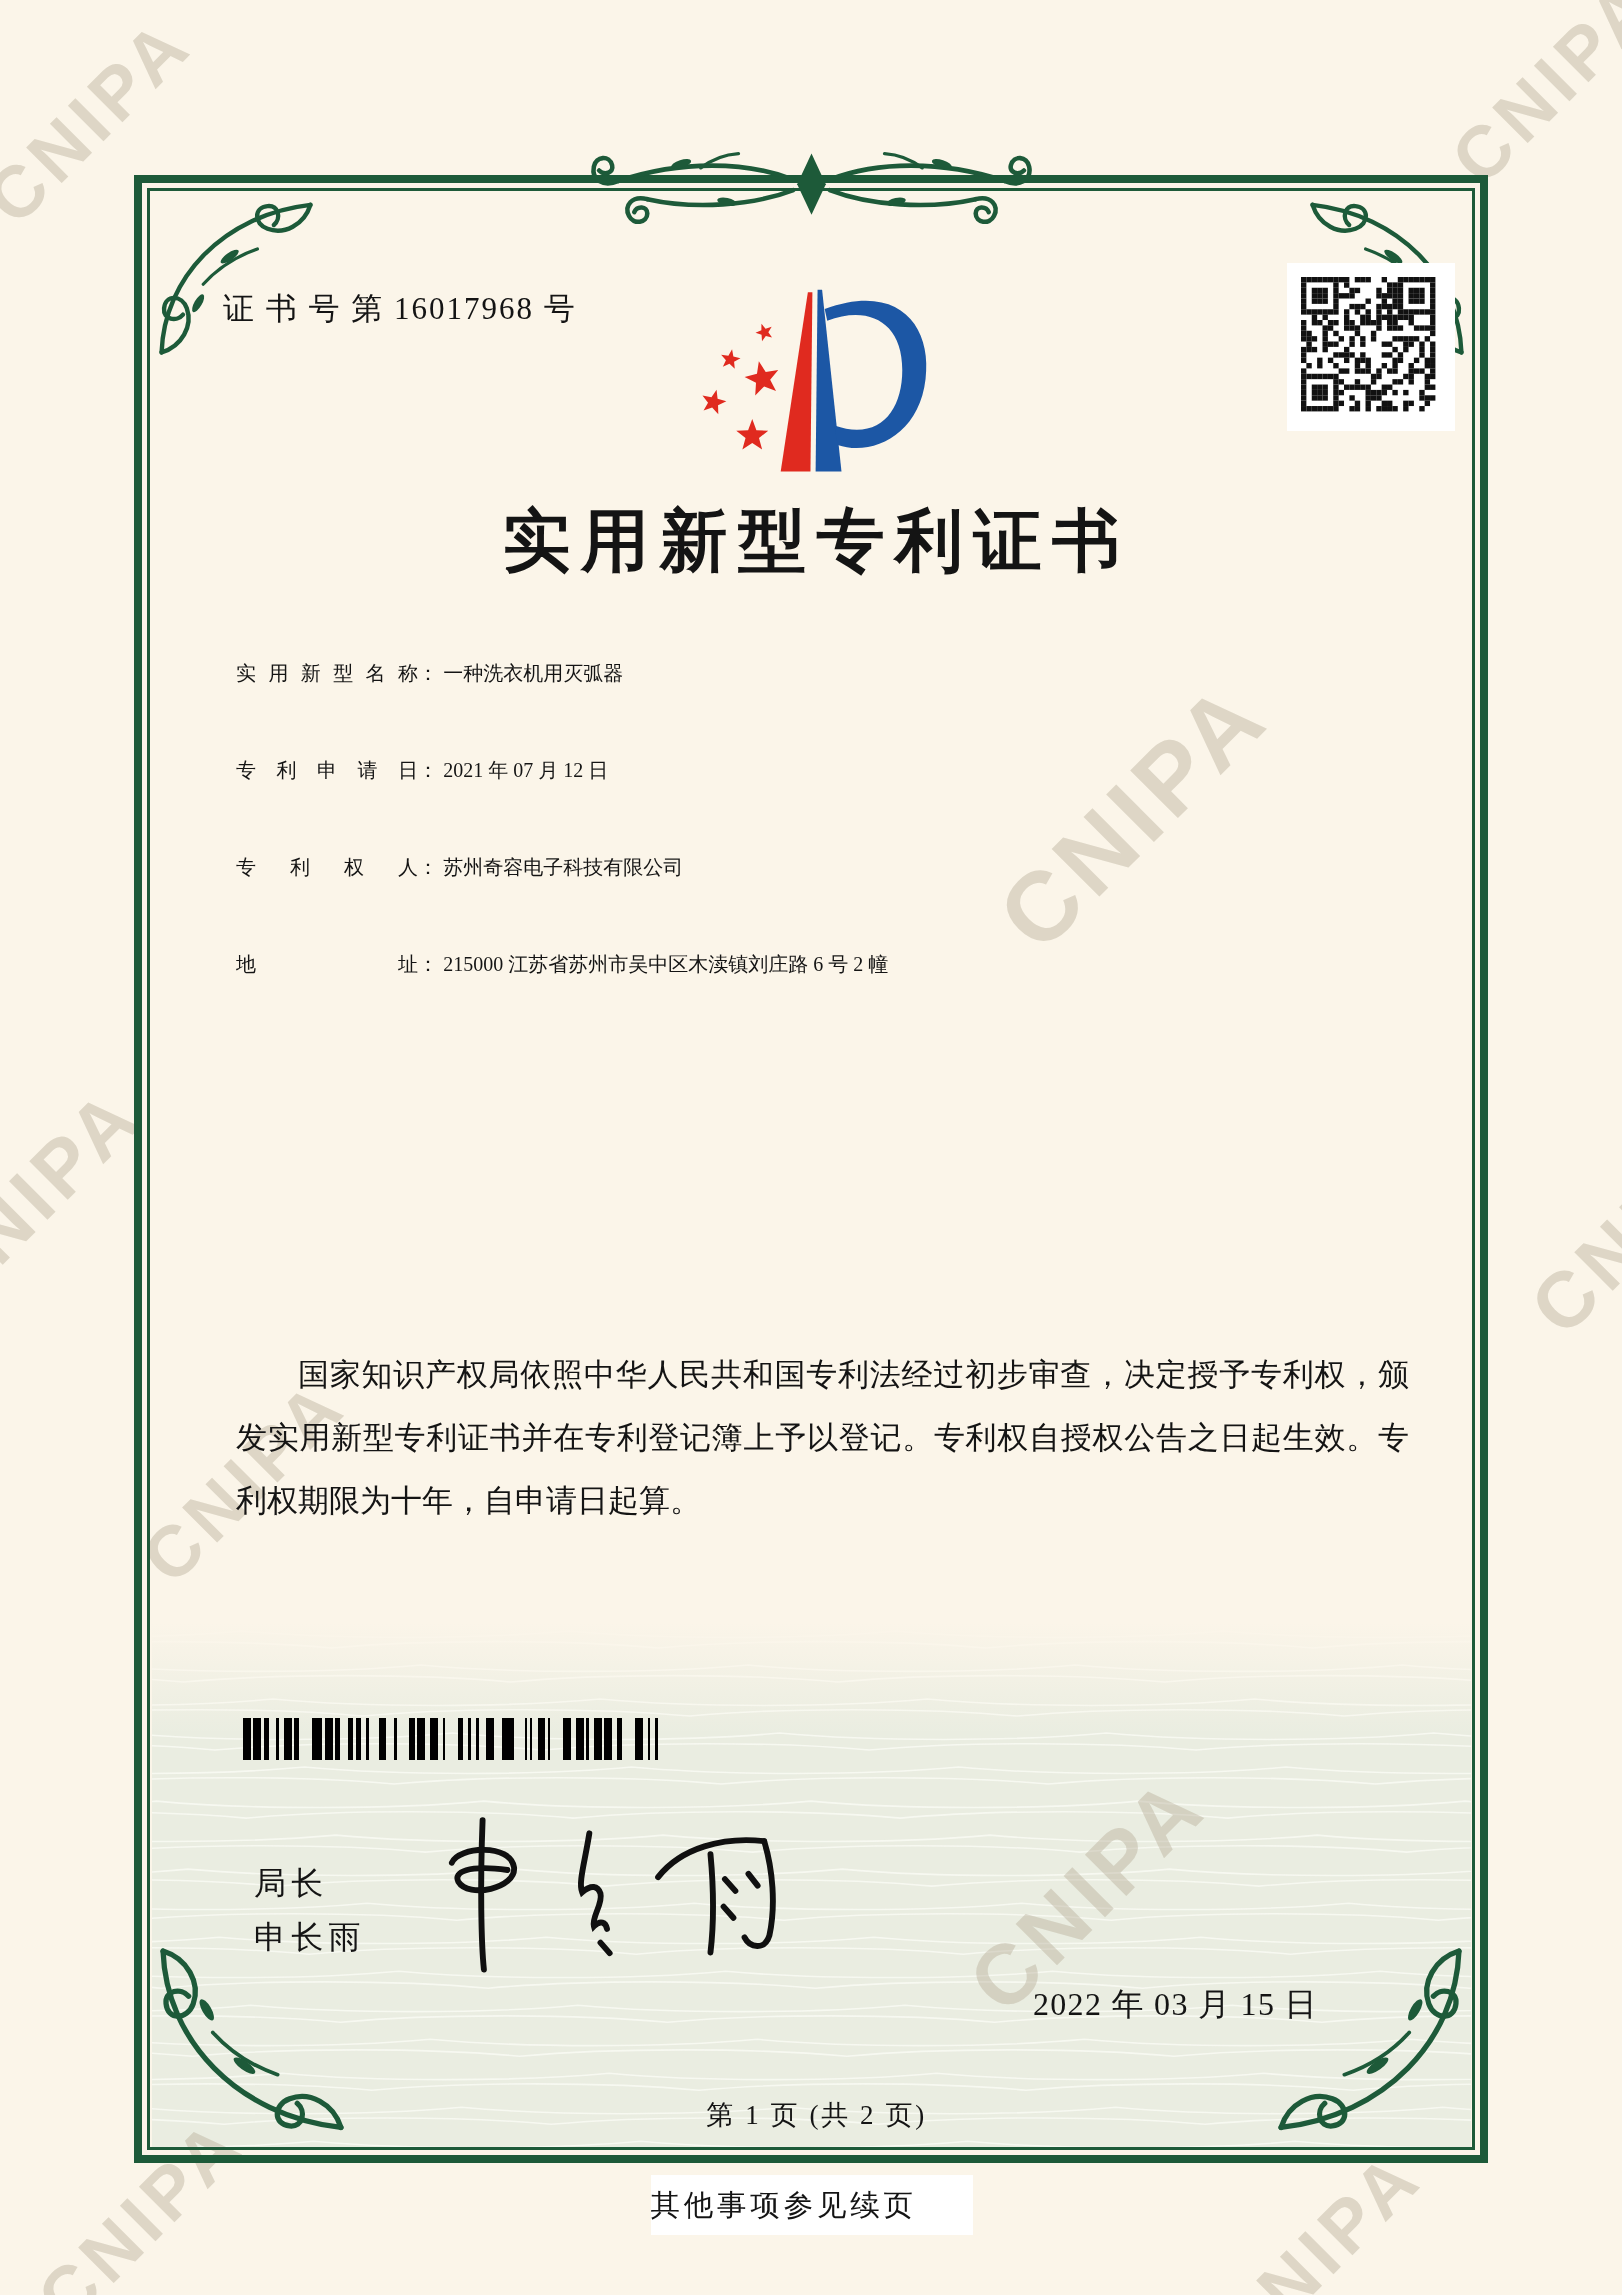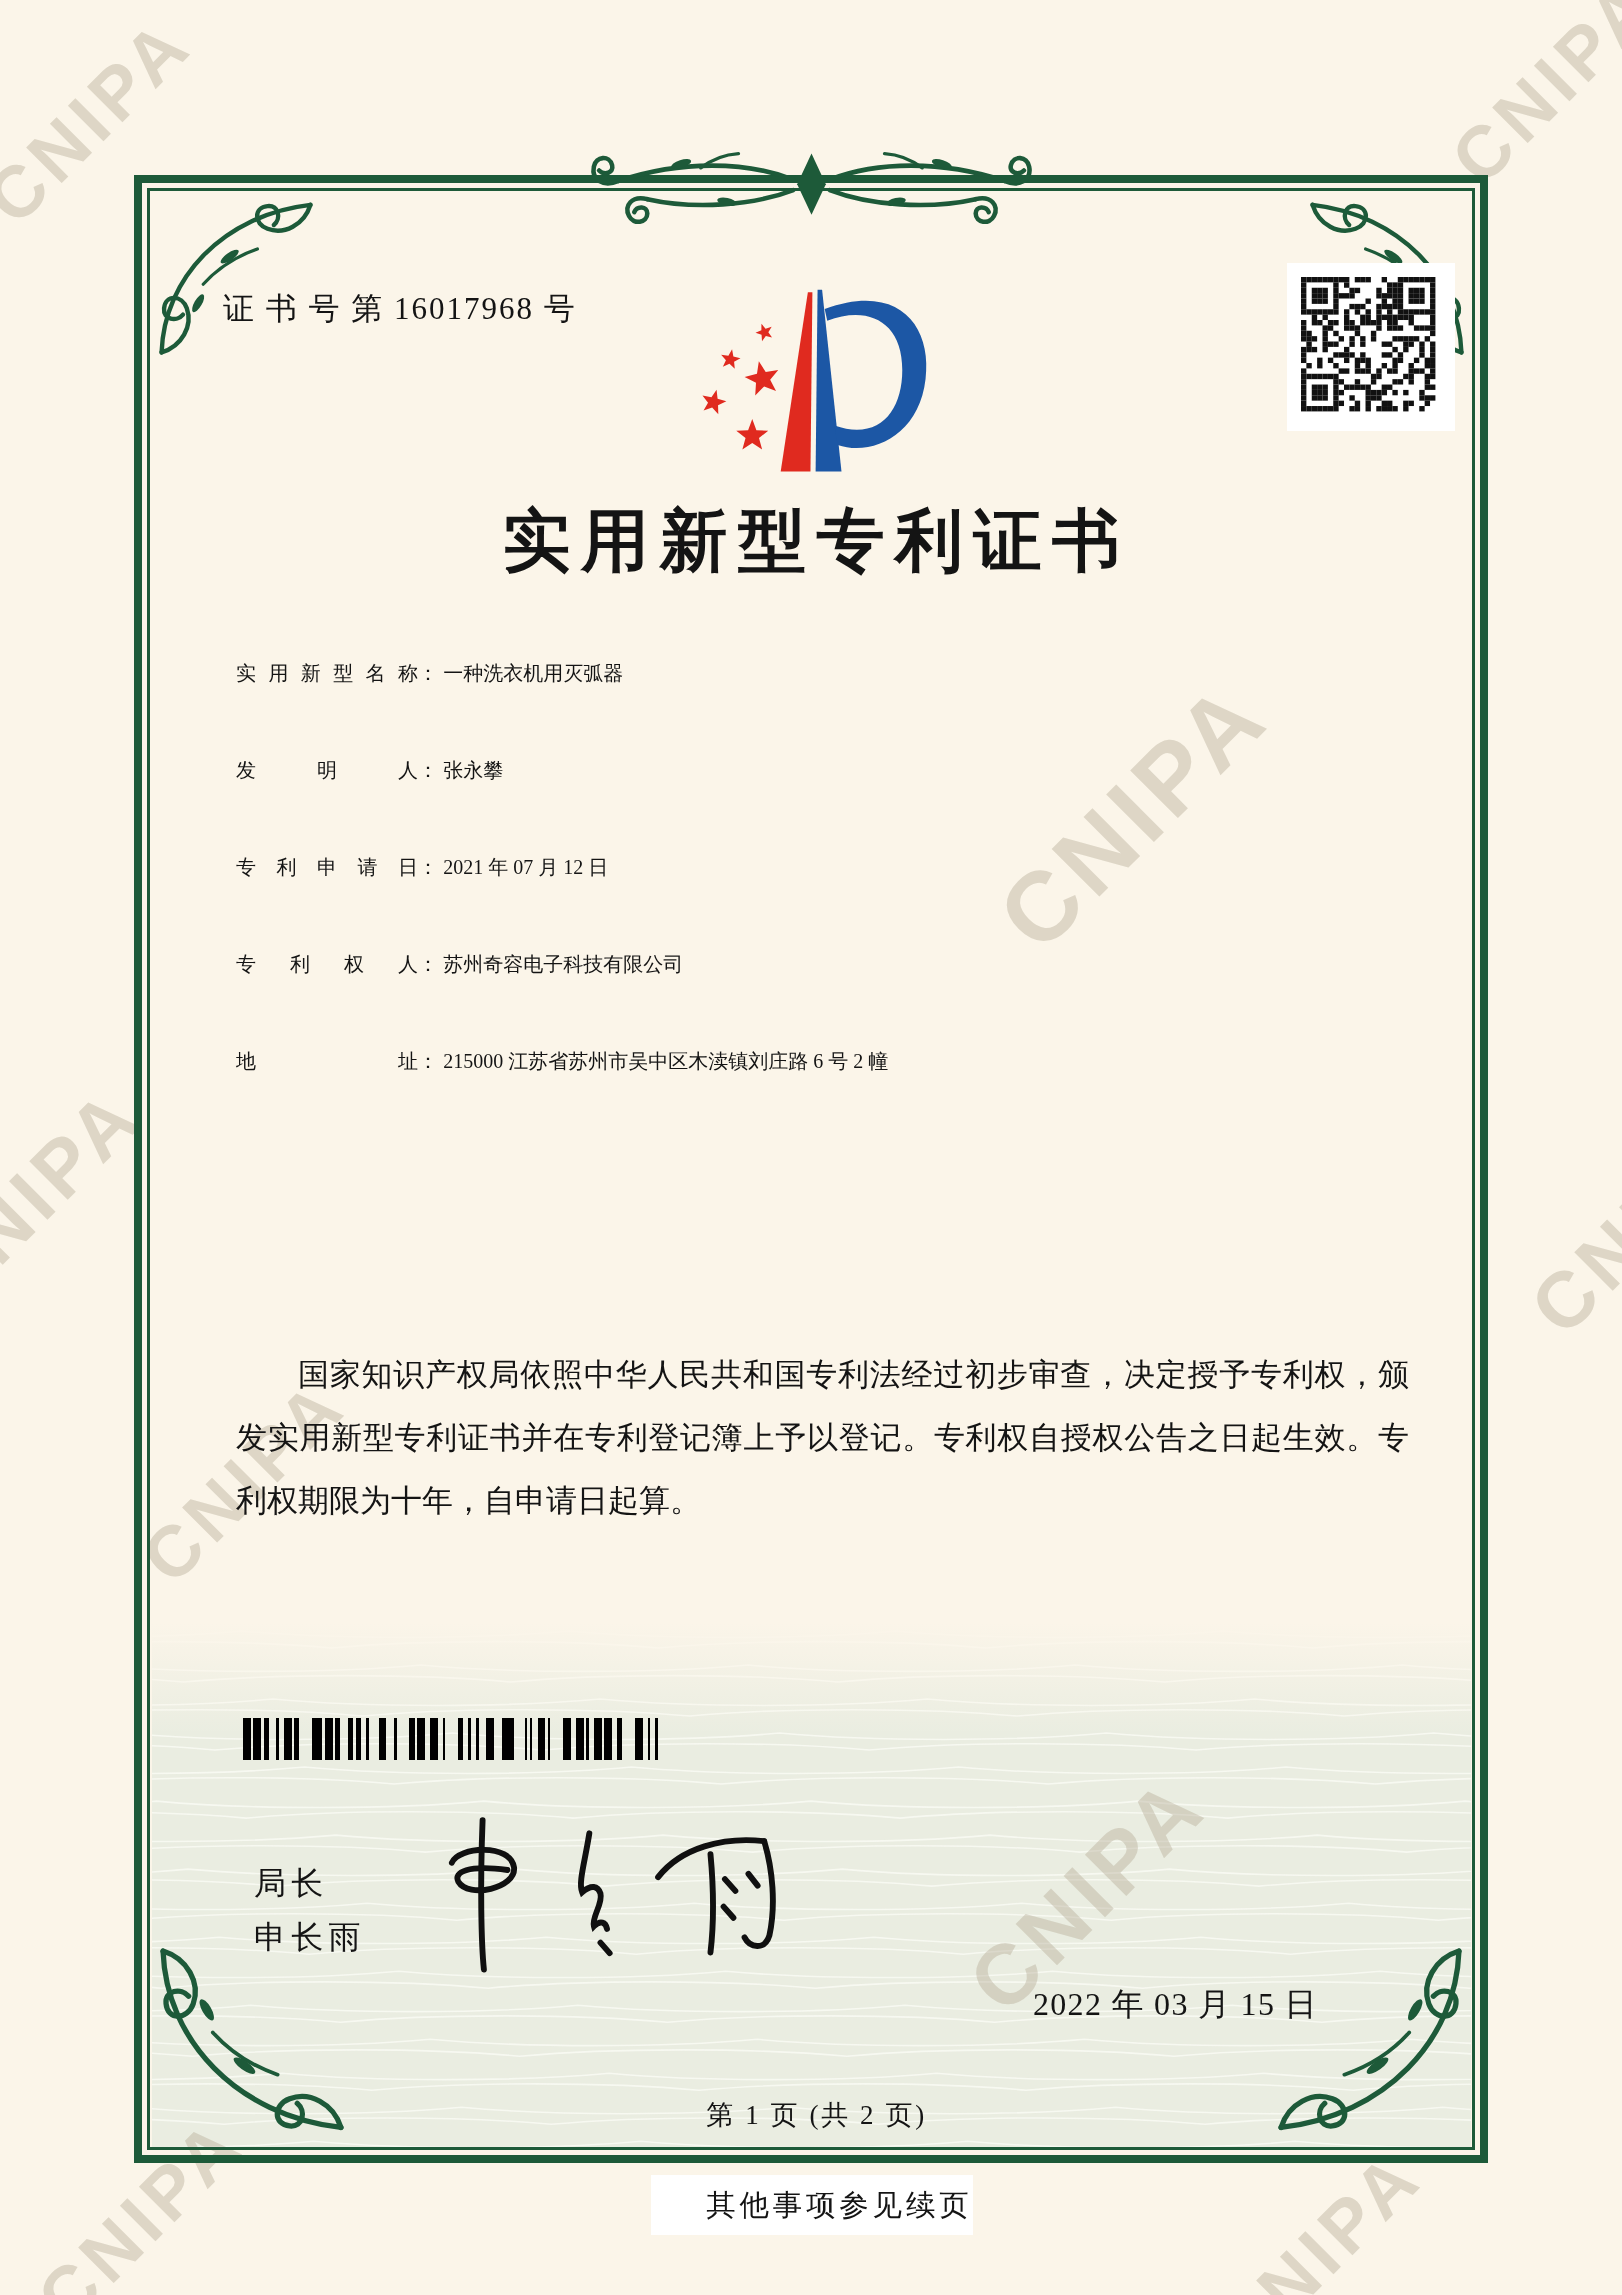--- a/index.html
+++ b/index.html
@@ -33,21 +33,21 @@
   .grant2{position:absolute;left:600px;top:0;}
   .paras{position:absolute;left:226px;top:1343px;width:1173px;font-size:31px;line-height:63px;text-align:justify;}
   .paras p{margin:0;text-indent:62px;}
   .barcode{position:absolute;left:233px;top:1718px;width:419px;height:42px;font-size:0;}
   .barcode span{display:inline-block;height:100%;}
   .signer-title{position:absolute;left:244px;top:1862px;font-size:32px;font-family:Liberation Serif, serif;letter-spacing:5.2px;}
   .signer-name{position:absolute;left:244px;top:1916px;font-size:32px;font-family:"Liberation Sans","DejaVu Sans",sans-serif;letter-spacing:5.2px;}
   .signature{position:absolute;left:432px;top:1807px;}
   .issue-date{position:absolute;left:1023px;top:1983px;font-size:32px;letter-spacing:1.3px;}
   .page-footer{position:absolute;left:0;top:2097px;width:100%;text-align:center;font-size:27px;letter-spacing:2.6px;}
-  .cont-note{position:absolute;left:50%;top:2175px;transform:translateX(-50%);width:322px;height:60px;background:#ffffff;text-align:right;line-height:60px;font-size:29.4px;letter-spacing:3.9px;z-index:6;}
+  .cont-note{position:absolute;left:50%;top:2175px;transform:translateX(-50%);width:322px;height:60px;background:#ffffff;text-align:left;line-height:60px;font-size:29.4px;letter-spacing:3.9px;z-index:6;}
   .green{stroke:#1d5a39;fill:none;stroke-linecap:round;}
 </style>
 </head>
 <body>
 
 <div class="page">
 
   <div class="waves-block">
     <svg id="waves-svg" width="1319" height="525" viewBox="0 0 2016 802">
         <path d="M -500 -14 c 140 -13 360 -13 500 0 c 140 -13 360 -13 500 0 c 140 -13 360 -13 500 0 c 140 -13 360 -13 500 0 c 140 -13 360 -13 500 0 c 140 -13 360 -13 500 0 c 140 -13 360 -13 500 0" fill="none" stroke="#f8f9f3" stroke-width="2.4" opacity="0.9"></path>
@@ -480,23 +480,20 @@
         </svg>
     </div>
 
     <div class="title">实用新型专利证书</div>
 
     <div class="fields">
       <div class="frow">
         <span class="flabel">实用新型名称</span><span class="fcolon">：</span><span>一种洗衣机用灭弧器</span>
       </div>
       <div class="frow">
-        <span class="flabel">发明人</span><span class="fcolon">：</span><span>张永攀</span>
-      </div>
-      <div class="frow">
         <span class="flabel">专利申请日</span><span class="fcolon">：</span><span>2021 年 07 月 12 日</span>
       </div>
       <div class="frow">
         <span class="flabel">专利权人</span><span class="fcolon">：</span><span>苏州奇容电子科技有限公司</span>
       </div>
       <div class="frow">
         <span class="flabel">地址</span><span class="fcolon">：</span><span>215000 江苏省苏州市吴中区木渎镇刘庄路 6 号 2 幢</span>
       </div>
     </div>
 

